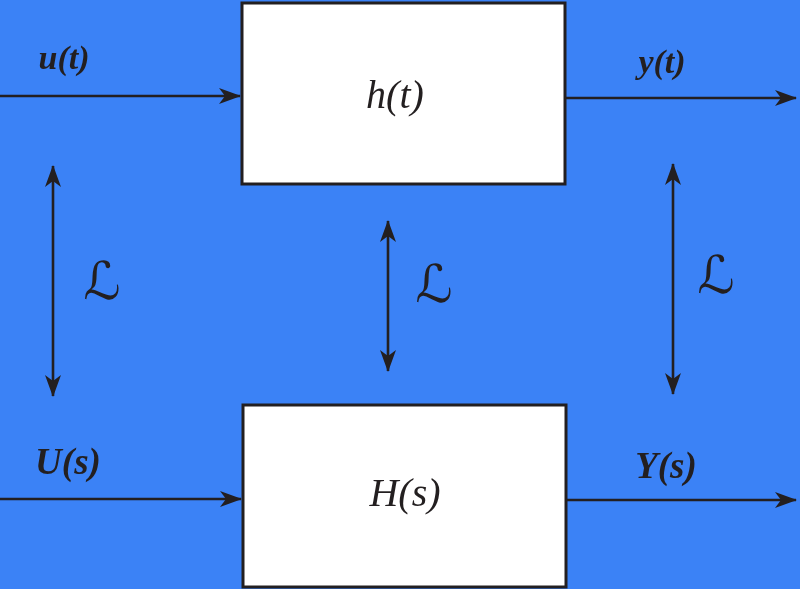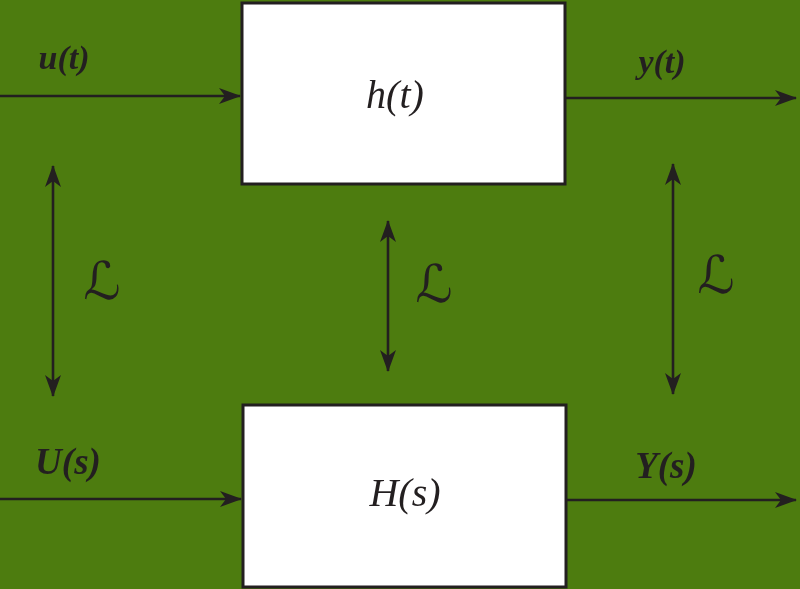--- a/index.html
+++ b/index.html
@@ -4,21 +4,21 @@
 <style>
   html, body {
     margin: 0;
     padding: 0;
     background: #ffffff;
   }
   .figure-wrap {
     position: relative;
     width: 800px;
     height: 589px;
-    background: #4d7c0f;
+    background: #3b82f6;
     overflow: hidden;
   }
   svg { display: block; }
   .sig-label {
     font-family: "Liberation Serif", "DejaVu Serif", serif;
     font-style: italic;
     font-weight: bold;
     font-size: 34px;
     fill: #231f20;
   }

